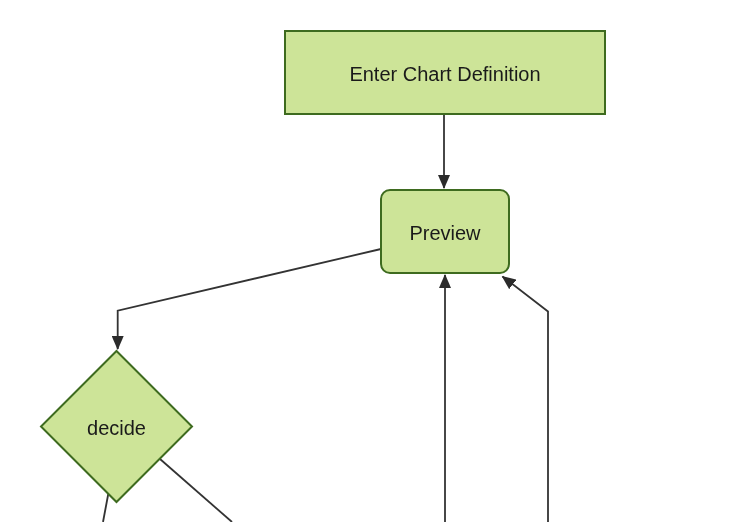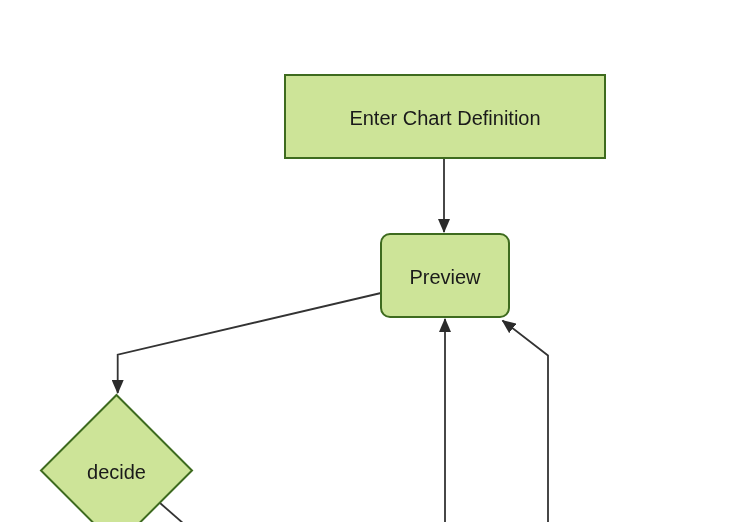--- a/index.html
+++ b/index.html
@@ -8,21 +8,20 @@
     background: #ffffff;
     width: 740px;
     height: 522px;
     overflow: hidden;
     font-family: "Liberation Sans", "DejaVu Sans", sans-serif;
   }
   .canvas-wrap {
     width: 740px;
     height: 430px;
     background: var(--background, #ffffff);
-    margin-top: 44px;
   }
   svg { display: block; }
   .node-shape {
     fill: var(--node-fill, #cde498);
     stroke: var(--node-border, #3e6b1f);
     stroke-width: 2;
   }
   .edge {
     stroke: var(--edge-color, #333333);
     stroke-width: 1.8;

